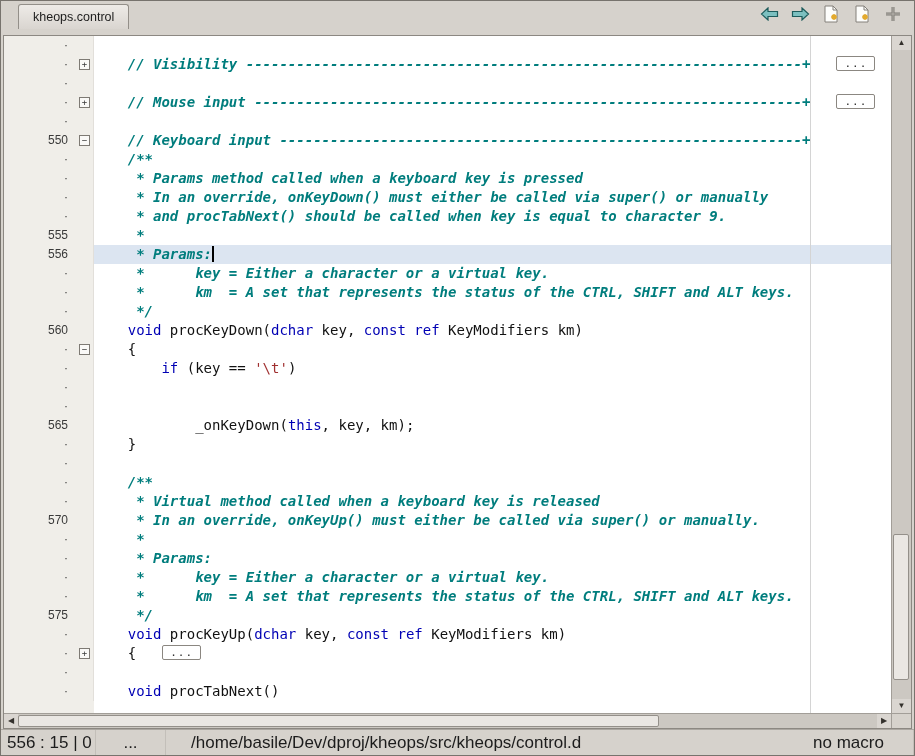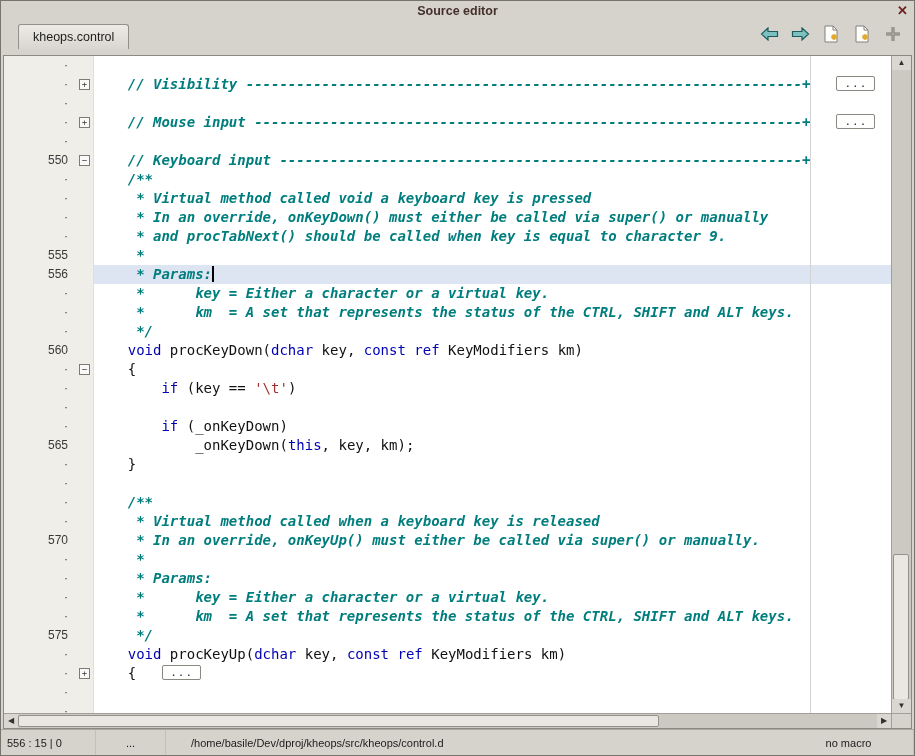--- a/index.html
+++ b/index.html
@@ -43,36 +43,32 @@
   .sb-btn { position:absolute; background:#dad6d1; display:flex; align-items:center; justify-content:center; color:#33302c; cursor:pointer; }
   .sb-btn span { font-size:8px; line-height:8px; }
   .v-up   { top:0; left:0; right:0; height:14px; }
   .v-down { bottom:0; left:0; right:0; height:14px; }
   .h-left { left:0; top:0; bottom:0; width:14px; }
   .h-right{ right:0; top:0; bottom:0; width:14px; }
   .v-thumb { position:absolute; left:1px; right:2px; top:498px; height:146px; background:#eae7e3; border:1px solid #94908a; border-radius:2px; cursor:pointer; }
   .h-thumb { position:absolute; top:1px; bottom:1px; left:14px; width:641px; background:#eae7e3; border:1px solid #94908a; border-radius:2px; cursor:pointer; }
 
   
-  .statusbar { height:26px; flex:0 0 auto; background:#d6d2cc; border-top:1px solid #aba7a1; display:flex; align-items:center; font-size:11px; color:#1c1c1c; }
+  .statusbar { height:26px; flex:0 0 auto; background:#d6d2cc; border-top:1px solid #aba7a1; display:flex; align-items:center; font-size:17px; color:#1c1c1c; }
   .sb-panel { height:100%; display:flex; align-items:center; border-right:1px solid #c3bfb9; }
   .sb-caret { width:95px; padding-left:6px; }
   .sb-ellipsis { width:70px; justify-content:center; }
   .sb-macro { width:130px; justify-content:center; }
   .sb-path { flex:1; border-right:none; padding-left:25px; }
 </style>
 </head>
 <body>
 
 <div class="window">
 
-  <div class="titlebar">
-    <span class="title">Source editor</span>
-    <span class="close">✕</span>
-  </div>
 
   <div class="tabbar">
     <div class="tab">
       <span>kheops.control</span>
     </div>
     <div class="tb-icons">
       <div class="tb-btn">
         <svg width="19" height="14" viewBox="0 0 19 14">
             <path d="M8 1 L1.5 7 L8 13 L8 9.5 H17.5 V4.5 H8 Z" fill="#7cc0c0" stroke="#1d5c5c" stroke-width="1.2"></path>
           </svg>
@@ -145,21 +141,21 @@
             <div class="code-line"><span class="tk-p">    </span><span class="tk-c">// Keyboard input --------------------------------------------------------------+</span></div>
           </div>
           <div class="line-row">
             <div class="g-num">·</div>
             <div class="g-fold"></div>
             <div class="code-line"><span class="tk-c">    /**</span></div>
           </div>
           <div class="line-row">
             <div class="g-num">·</div>
             <div class="g-fold"></div>
-            <div class="code-line"><span class="tk-c">     * Virtual method called void a keyboard key is pressed</span></div>
+            <div class="code-line"><span class="tk-c">     * Params method called when a keyboard key is pressed</span></div>
           </div>
           <div class="line-row">
             <div class="g-num">·</div>
             <div class="g-fold"></div>
             <div class="code-line"><span class="tk-c">     * In an override, onKeyDown() must either be called via super() or manually</span></div>
           </div>
           <div class="line-row">
             <div class="g-num">·</div>
             <div class="g-fold"></div>
             <div class="code-line"><span class="tk-c">     * and procTabNext() should be called when key is equal to character 9.</span></div>
@@ -206,21 +202,20 @@
             <div class="g-fold"></div>
             <div class="code-line"><span class="tk-p">        </span><span class="tk-k">if</span><span class="tk-p"> (key == </span><span class="tk-s">'\t'</span><span class="tk-p">)</span></div>
           </div>
           <div class="line-row">
             <div class="g-num">·</div>
             <div class="g-fold"></div>
           </div>
           <div class="line-row">
             <div class="g-num">·</div>
             <div class="g-fold"></div>
-            <div class="code-line"><span class="tk-p">        </span><span class="tk-k">if</span><span class="tk-p"> (_onKeyDown)</span></div>
           </div>
           <div class="line-row">
             <div class="g-num">565</div>
             <div class="g-fold"></div>
             <div class="code-line"><span class="tk-p">            _onKeyDown(</span><span class="tk-k">this</span><span class="tk-p">, key, km);</span></div>
           </div>
           <div class="line-row">
             <div class="g-num">·</div>
             <div class="g-fold"></div>
             <div class="code-line"><span class="tk-p">    }</span></div>
@@ -283,20 +278,21 @@
             <div class="code-line"><span class="tk-p">    {</span><span class="fold-ellipsis">...</span></div>
           </div>
           <div class="line-row">
             <div class="g-num">·</div>
             <div class="g-fold"></div>
             <div class="code-line"></div>
           </div>
           <div class="line-row">
             <div class="g-num">·</div>
             <div class="g-fold"></div>
+            <div class="code-line"><span class="tk-p">    </span><span class="tk-k">void</span><span class="tk-p"> procTabNext()</span></div>
           </div>
         </div>
       <div class="margin-line"></div>
     </div>
 
     <div class="vscroll">
       <div class="sb-btn v-up">
           <span>▲</span>
         </div>
       <div class="v-thumb"></div>

